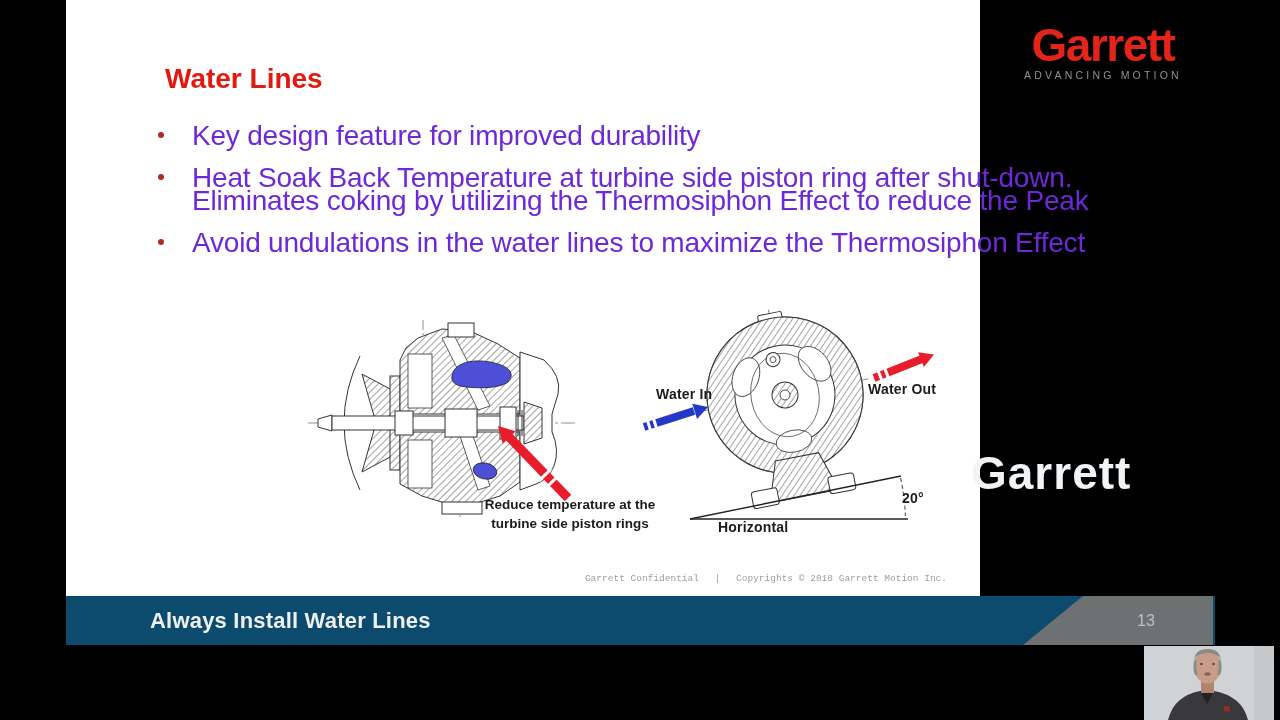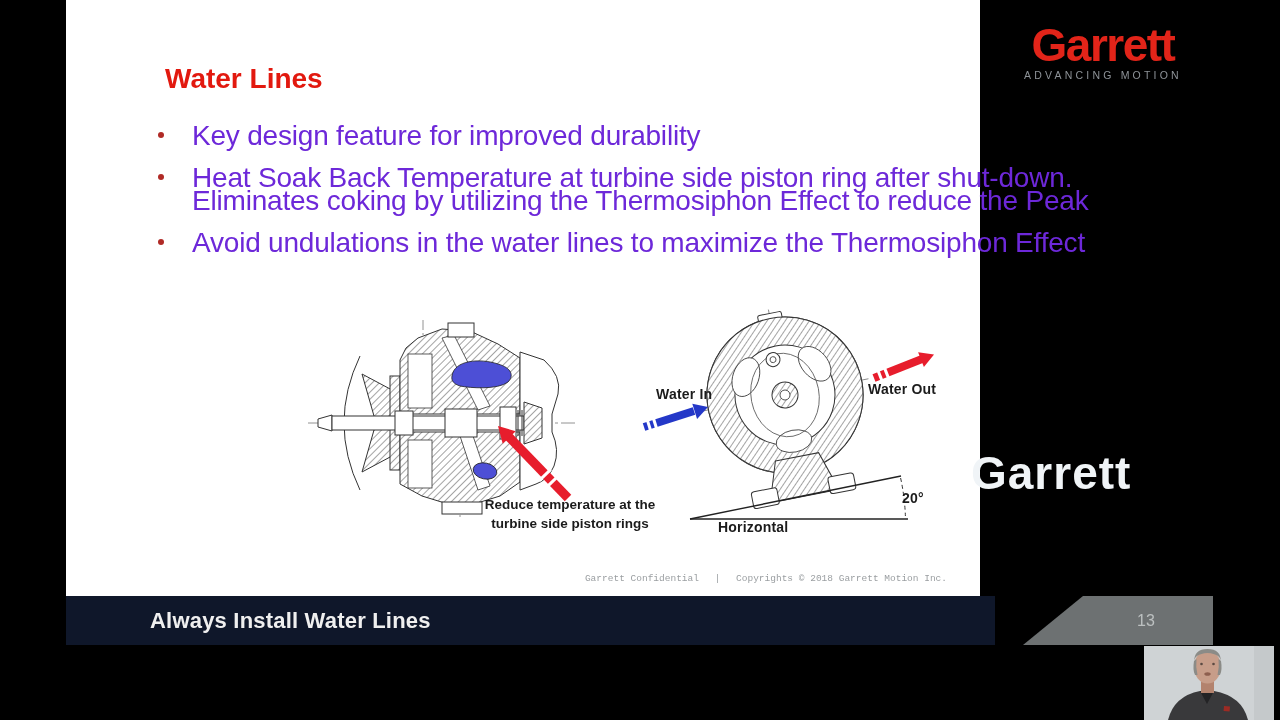--- a/index.html
+++ b/index.html
@@ -13,21 +13,21 @@
   .logo-tagline{font-size:10.5px;letter-spacing:3.2px;color:#8e9398;margin-top:3px;white-space:nowrap;}
   .bullet-row{position:absolute;left:126px;font-size:28px;color:#6d28d9;line-height:23px;white-space:nowrap;letter-spacing:-0.2px;}
   .bullet-dot{position:absolute;left:-34px;top:8px;width:6px;height:6px;border-radius:50%;background:#b02a26;}
   .diag-label{position:absolute;font-size:14px;font-weight:bold;color:#1b1b1b;letter-spacing:0.2px;white-space:nowrap;}
   .caption{position:absolute;left:398px;top:495px;width:212px;text-align:center;
     font-size:13.5px;font-weight:bold;color:#1b1b1b;line-height:19px;}
   .watermark{position:absolute;left:905px;top:446px;font-size:46px;font-weight:bold;color:#f0f4f7;letter-spacing:1px;}
   .footer-note{position:absolute;right:28px;top:573px;font-size:9.5px;color:#9a9ea1;white-space:nowrap;font-family:Liberation Mono, monospace;}
   .footer-note span{margin:0 5px;}
   
-  .footer-bar{position:absolute;left:66px;top:596px;width:929px;height:49px;background:#0f172a;}
+  .footer-bar{position:absolute;left:66px;top:596px;width:1149px;height:49px;background:#0c4a6e;}
   .bar-light{position:absolute;left:889px;top:0;width:258px;height:49px;background:#6d7172;
     clip-path:polygon(128px 0,100% 0,100% 100%,68px 100%);}
   .bar-title{position:absolute;left:84px;top:0;height:49px;line-height:49px;
     font-size:22px;font-weight:bold;color:#efefef;letter-spacing:0.2px;}
   .page-number{position:absolute;left:1060px;top:0;width:40px;height:49px;line-height:49px;
     text-align:center;font-size:16px;color:#bcc0c0;}
   
   .webcam{position:absolute;left:1144px;top:646px;width:130px;height:74px;background:#cfd3d5;overflow:hidden;}
 </style>
 </head>

